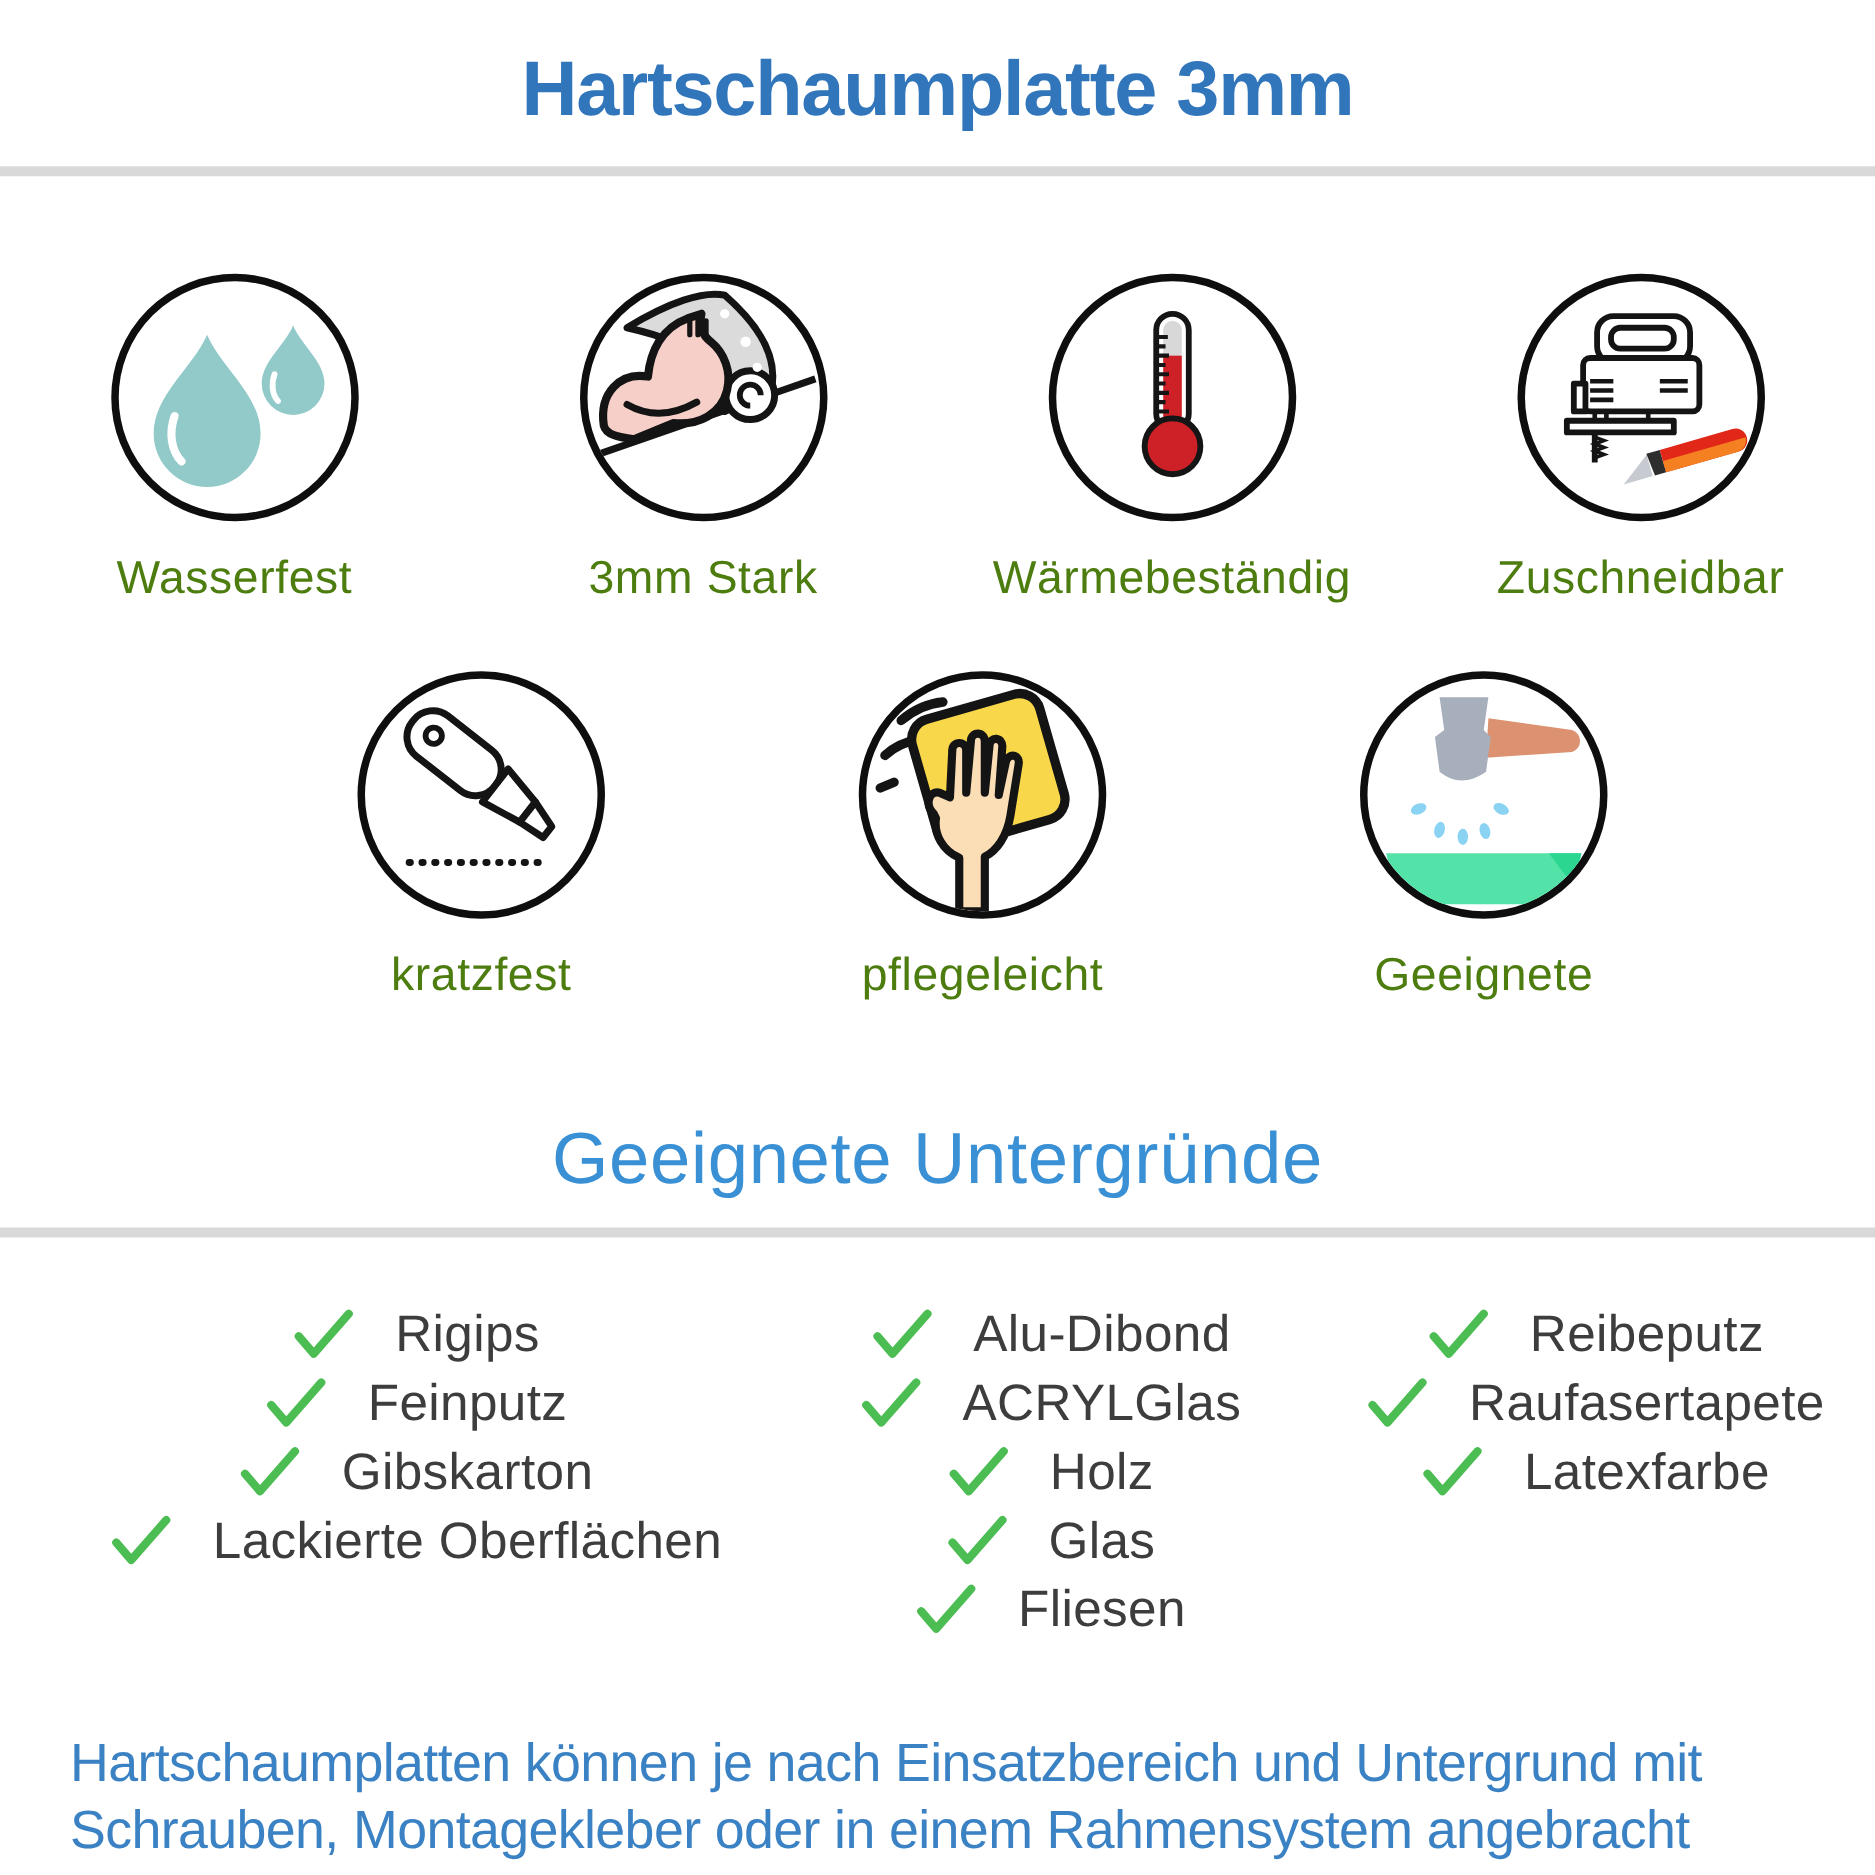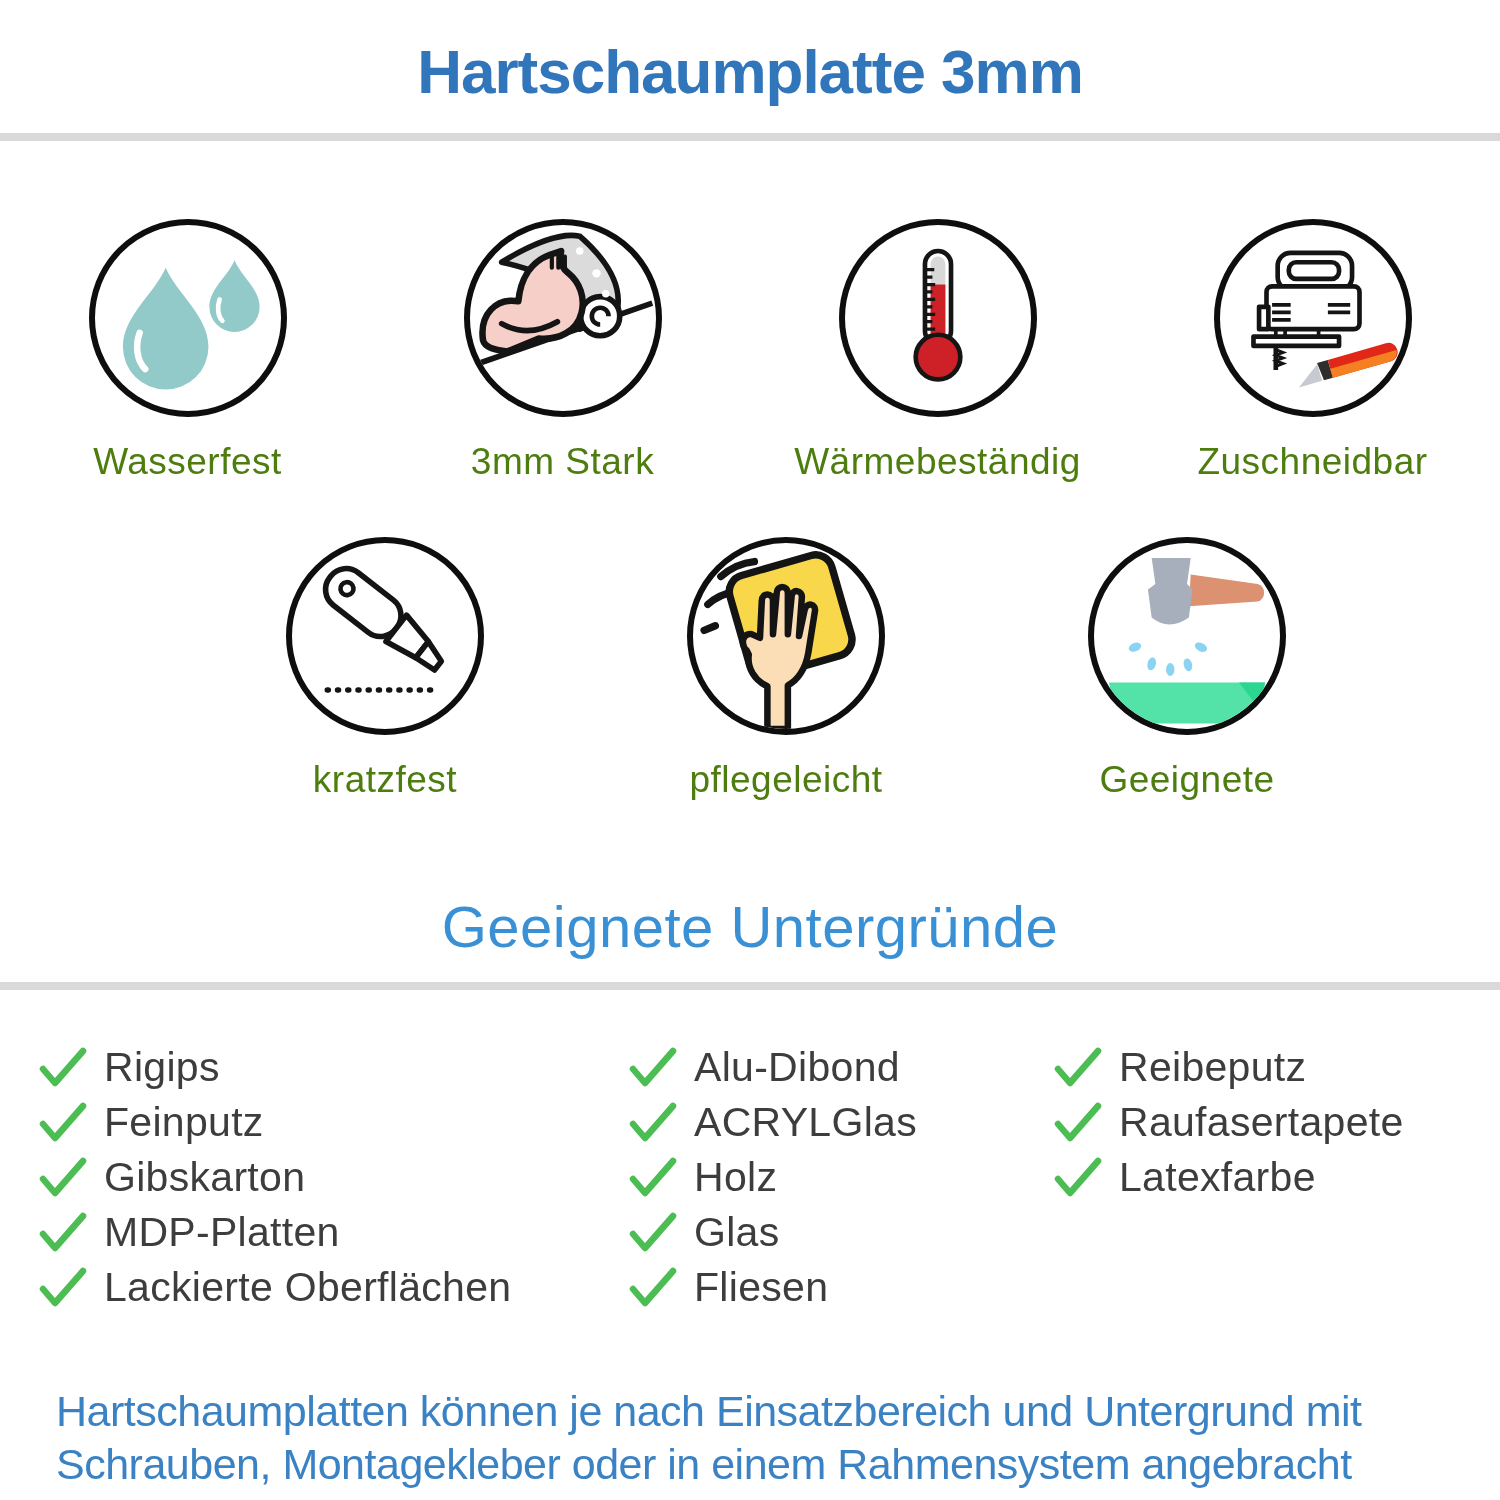--- a/index.html
+++ b/index.html
@@ -31,21 +31,21 @@
   .subtitle {
     margin-top:92px; text-align:center;
     font-size:58px; font-weight:500; letter-spacing:0.5px;
     color:var(--subheading-blue,#3990D5);
   }
 
   .substrates {
     margin-top:50px; padding-left:38px;
     display:grid; grid-template-columns:590px 425px auto;
   }
-  .sub-item { display:flex; align-items:center; gap:16px; height:55px; }
+  .sub-item { display:flex; align-items:center; gap:32px; height:55px;justify-content:center; }
   .sub-item .check { width:50px; height:44px; flex:none; }
   .sub-label { font-size:41px; color:#3d3d3d; letter-spacing:0.3px; }
 
   .caption {
     margin-top:70px; padding-left:56px; padding-right:40px;
     font-size:43px; line-height:53px; font-weight:500; letter-spacing:-0.5px;
     color:var(--caption-blue,#3B82C4);
   }
 </style>
 </head>
@@ -200,26 +200,20 @@
       <div class="sub-item">
         <svg class="check" viewBox="0 0 50 44">
             <path d="M5 23 L17 37 L45 5" stroke="#4CBD53" stroke-width="6.5" fill="none" stroke-linecap="round" stroke-linejoin="round"></path>
           </svg>
         <span class="sub-label">Gibskarton</span>
       </div>
       <div class="sub-item">
         <svg class="check" viewBox="0 0 50 44">
             <path d="M5 23 L17 37 L45 5" stroke="#4CBD53" stroke-width="6.5" fill="none" stroke-linecap="round" stroke-linejoin="round"></path>
           </svg>
-        <span class="sub-label">MDP-Platten</span>
-      </div>
-      <div class="sub-item">
-        <svg class="check" viewBox="0 0 50 44">
-            <path d="M5 23 L17 37 L45 5" stroke="#4CBD53" stroke-width="6.5" fill="none" stroke-linecap="round" stroke-linejoin="round"></path>
-          </svg>
         <span class="sub-label">Lackierte Oberflächen</span>
       </div>
     </div>
 
     <div class="sub-col">
       <div class="sub-item">
         <svg class="check" viewBox="0 0 50 44">
             <path d="M5 23 L17 37 L45 5" stroke="#4CBD53" stroke-width="6.5" fill="none" stroke-linecap="round" stroke-linejoin="round"></path>
           </svg>
         <span class="sub-label">Alu-Dibond</span>

